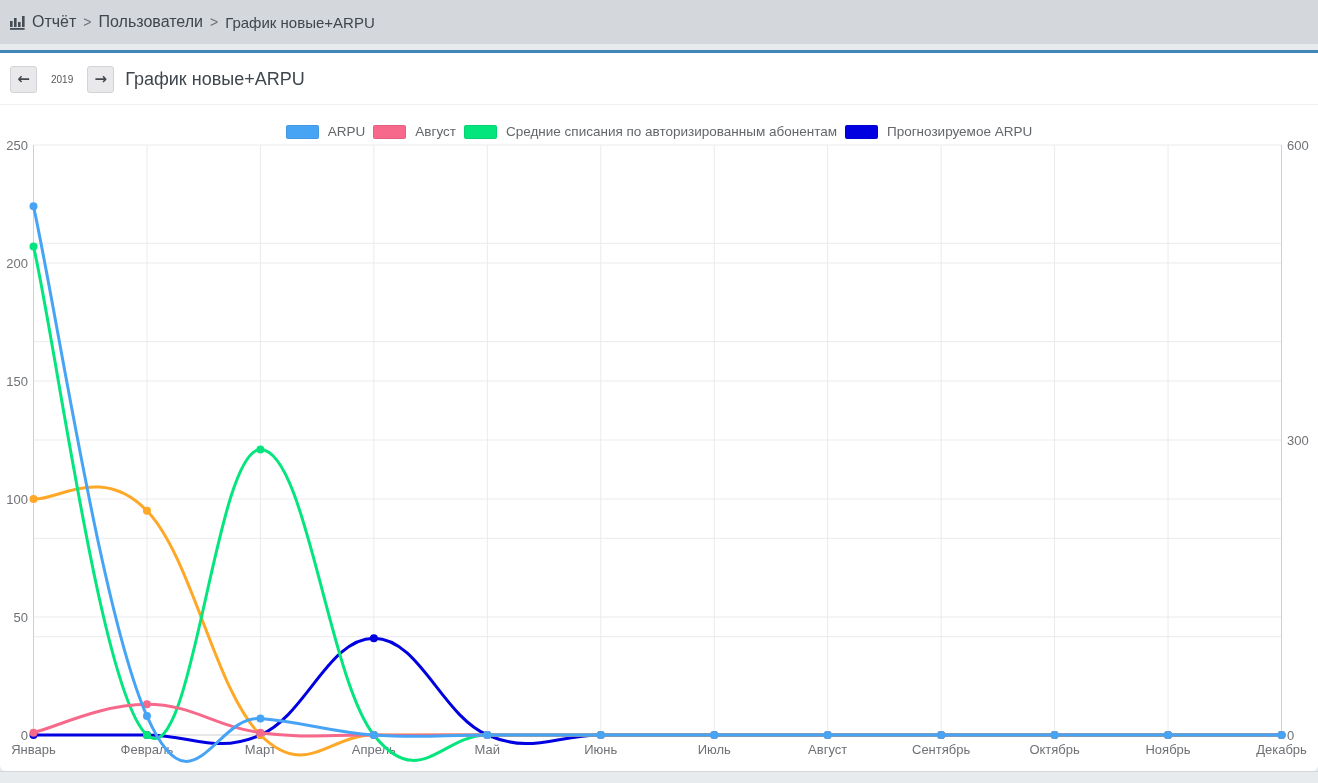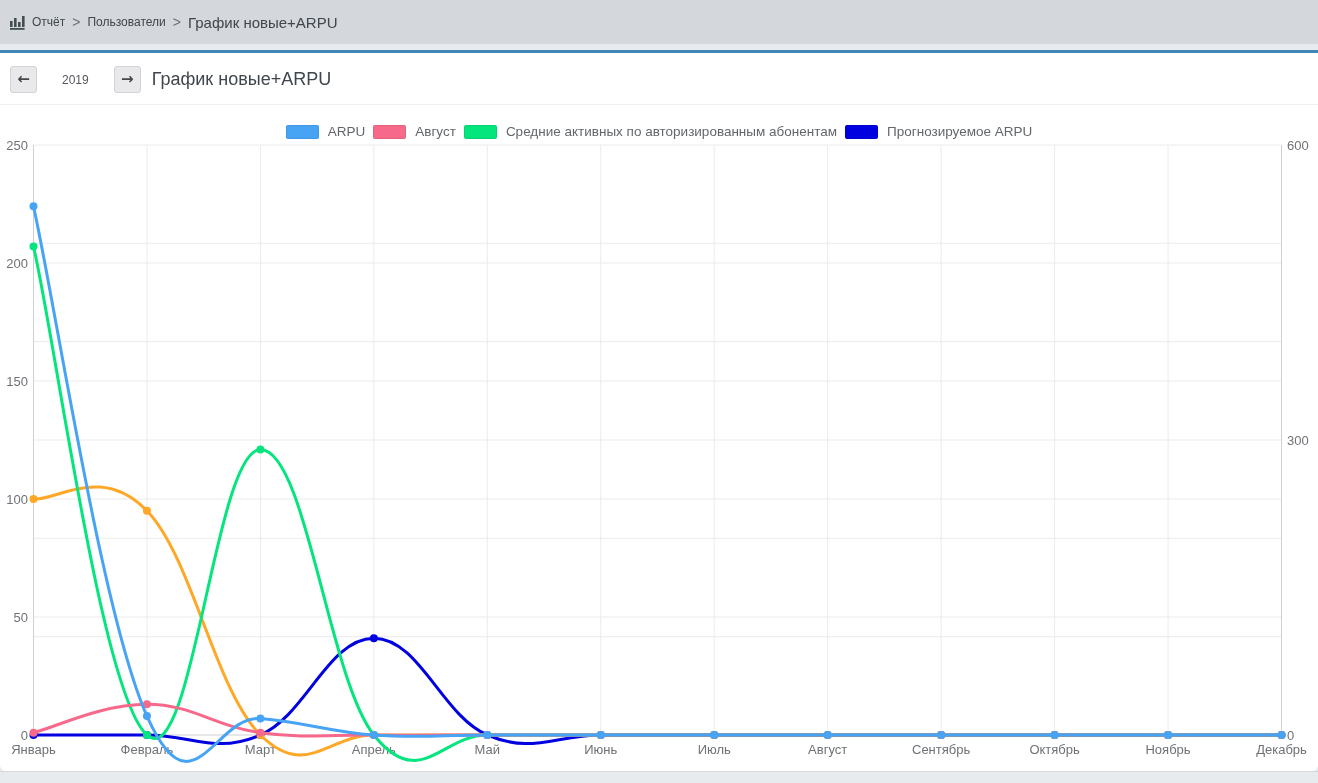--- a/index.html
+++ b/index.html
@@ -4,38 +4,38 @@
 <style>
   * { margin:0; padding:0; box-sizing:border-box; }
   html,body { width:1318px; height:783px; overflow:hidden; }
   body { font-family:"Liberation Sans","DejaVu Sans",sans-serif; background:#e8ebee; position:relative; }
   .page { position:absolute; inset:0; }
 
   
   .breadcrumb-bar { position:absolute; top:0; left:0; width:1318px; height:44px;
     background:#d4d7db; display:flex; align-items:center; padding-left:10px; }
   .bc-icon { display:inline-flex; margin-right:7px; margin-top:1px; }
-  .bc-link { color:#3f464d; font-size:12px; text-decoration:none; cursor:pointer; }
+  .bc-link { color:#3f464d; font-size:16px; text-decoration:none; cursor:pointer; }
   .bc-sep { color:#6b7076; font-size:14px; margin:0 7px; }
   .bc-current { color:#3f464d; font-size:15px; }
 
   .blue-rule { position:absolute; top:50px; left:0; width:1318px; height:3px; background:#4187b5; }
 
   
   .card { position:absolute; top:53px; left:0; width:1318px; bottom:12px;
     background:#ffffff; border-radius:0 0 6px 6px; }
   .chart-topline { position:absolute; top:51px; left:0; width:100%; height:1px; background:#eef0f2; }
 
   
   .toolbar { position:absolute; top:13px; left:10px; display:flex; align-items:center; }
   .year-btn { width:27px; height:27px; background:#e9e9ec; border:1px solid #d2d2d7;
     border-radius:3px; color:#45494e; font-size:15px; font-weight:bold; line-height:1;
     cursor:pointer; display:flex; align-items:center; justify-content:center;
     font-family:"DejaVu Sans",sans-serif; }
-  .year-label { color:#54585c; font-size:12px; margin:0 25px; }
+  .year-label { color:#54585c; font-size:10px; margin:0 14px; }
   .page-title { font-size:18px; font-weight:normal; color:#3f464d; margin-left:11px; }
 
   
   .legend { position:absolute; top:71px; left:0; width:100%; display:flex;
     justify-content:center; align-items:center; gap:8px; z-index:2; }
   .legend-item { display:flex; align-items:center; gap:9px; cursor:pointer; }
   .legend-swatch { width:33px; height:14px; border-radius:2px; border:1px solid rgba(0,0,0,0.08); }
   .legend-label { font-size:13.5px; color:#63676b; white-space:nowrap; }
 
   svg.chart { position:absolute; left:0; top:0; width:1318px; height:718px; z-index:1; }
@@ -82,21 +82,21 @@
         <div class="legend-item">
           <span class="legend-swatch" style="background: rgb(71, 164, 245);"></span>
           <span class="legend-label">ARPU</span>
         </div>
         <div class="legend-item">
           <span class="legend-swatch" style="background: rgb(247, 105, 138);"></span>
           <span class="legend-label">Август</span>
         </div>
         <div class="legend-item">
           <span class="legend-swatch" style="background: rgb(5, 229, 126);"></span>
-          <span class="legend-label">Средние активных по авторизированным абонентам</span>
+          <span class="legend-label">Средние списания по авторизированным абонентам</span>
         </div>
         <div class="legend-item">
           <span class="legend-swatch" style="background: rgb(0, 0, 224);"></span>
           <span class="legend-label">Прогнозируемое ARPU</span>
         </div>
       </div>
 
     <svg id="chart" class="chart" viewBox="0 53 1318 718">
         <line x1="146.95454545454544" y1="145" x2="146.95454545454544" y2="735" stroke="#ebebed" stroke-width="1"></line>
         <line x1="260.4090909090909" y1="145" x2="260.4090909090909" y2="735" stroke="#ebebed" stroke-width="1"></line>

